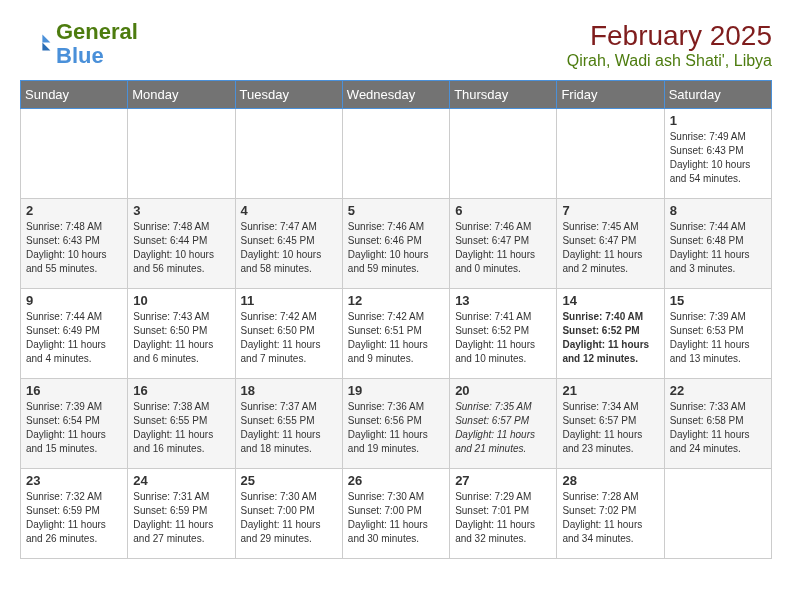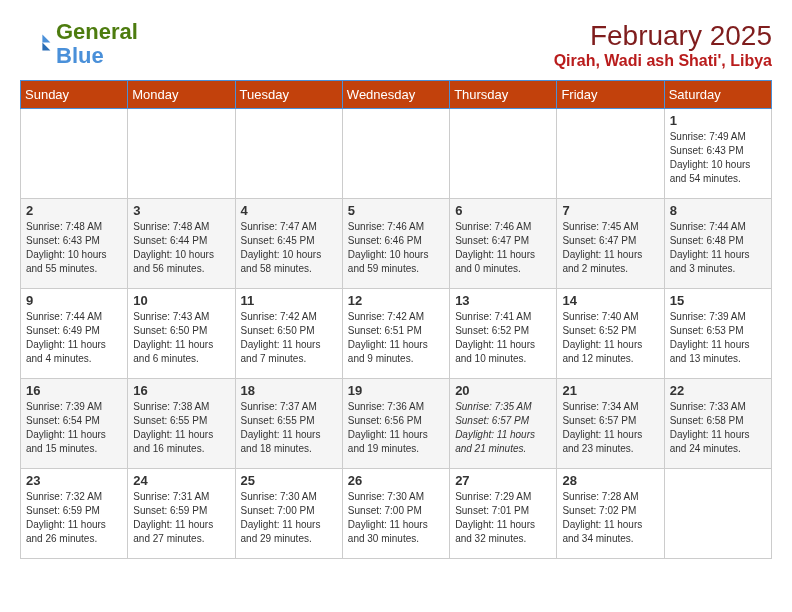--- a/index.html
+++ b/index.html
@@ -35,22 +35,21 @@
     .title-section {
       text-align: right;
     }
     .month-title {
       font-size: 28px;
       font-weight: normal;
       color: #7f1d1d;
     }
     .location {
       font-size: 16px;
-      color: #b91c1c;
-      font-weight: bold;
+      color: #4d7c0f;
     }
     .calendar {
       width: 100%;
       border-collapse: collapse;
       font-size: 11px;
     }
     .calendar th {
       background-color: #4a90d9;
       color: #fff;
       padding: 6px 4px;
@@ -80,21 +79,21 @@
     .empty-cell {
       background: #f9f9f9;
     }
     tr:nth-child(even) td {
       background: #f5f5f5;
     }
     tr:nth-child(odd) td {
       background: #fff;
     }
     .calendar thead tr th {
-      background: #c2410c;
+      background: #737373;
     }
   </style>
 </head>
 <body>
 
 <div class="header-section">
   <div class="logo">
     <svg class="logo-icon" viewBox="0 0 40 40">
       <polygon points="28,8 38,18 28,18" fill="#4a90d9"></polygon>
       <polygon points="28,18 38,28 28,28" fill="#2a6db5"></polygon>
@@ -220,21 +219,21 @@
         </td>
         <td>
           <div class="day-num">13</div>
           <div class="day-info" style="white-space: pre-line;">Sunrise: 7:41 AM
 Sunset: 6:52 PM
 Daylight: 11 hours
 and 10 minutes.</div>
         </td>
         <td>
           <div class="day-num">14</div>
-          <div class="day-info" style="white-space: pre-line;">Sunrise: 7:40 AM
+          <div class="day-info" style="white-space: pre-line; font-weight: bold;">Sunrise: 7:40 AM
 Sunset: 6:52 PM
 Daylight: 11 hours
 and 12 minutes.</div>
         </td>
         <td>
           <div class="day-num">15</div>
           <div class="day-info" style="white-space: pre-line;">Sunrise: 7:39 AM
 Sunset: 6:53 PM
 Daylight: 11 hours
 and 13 minutes.</div>

